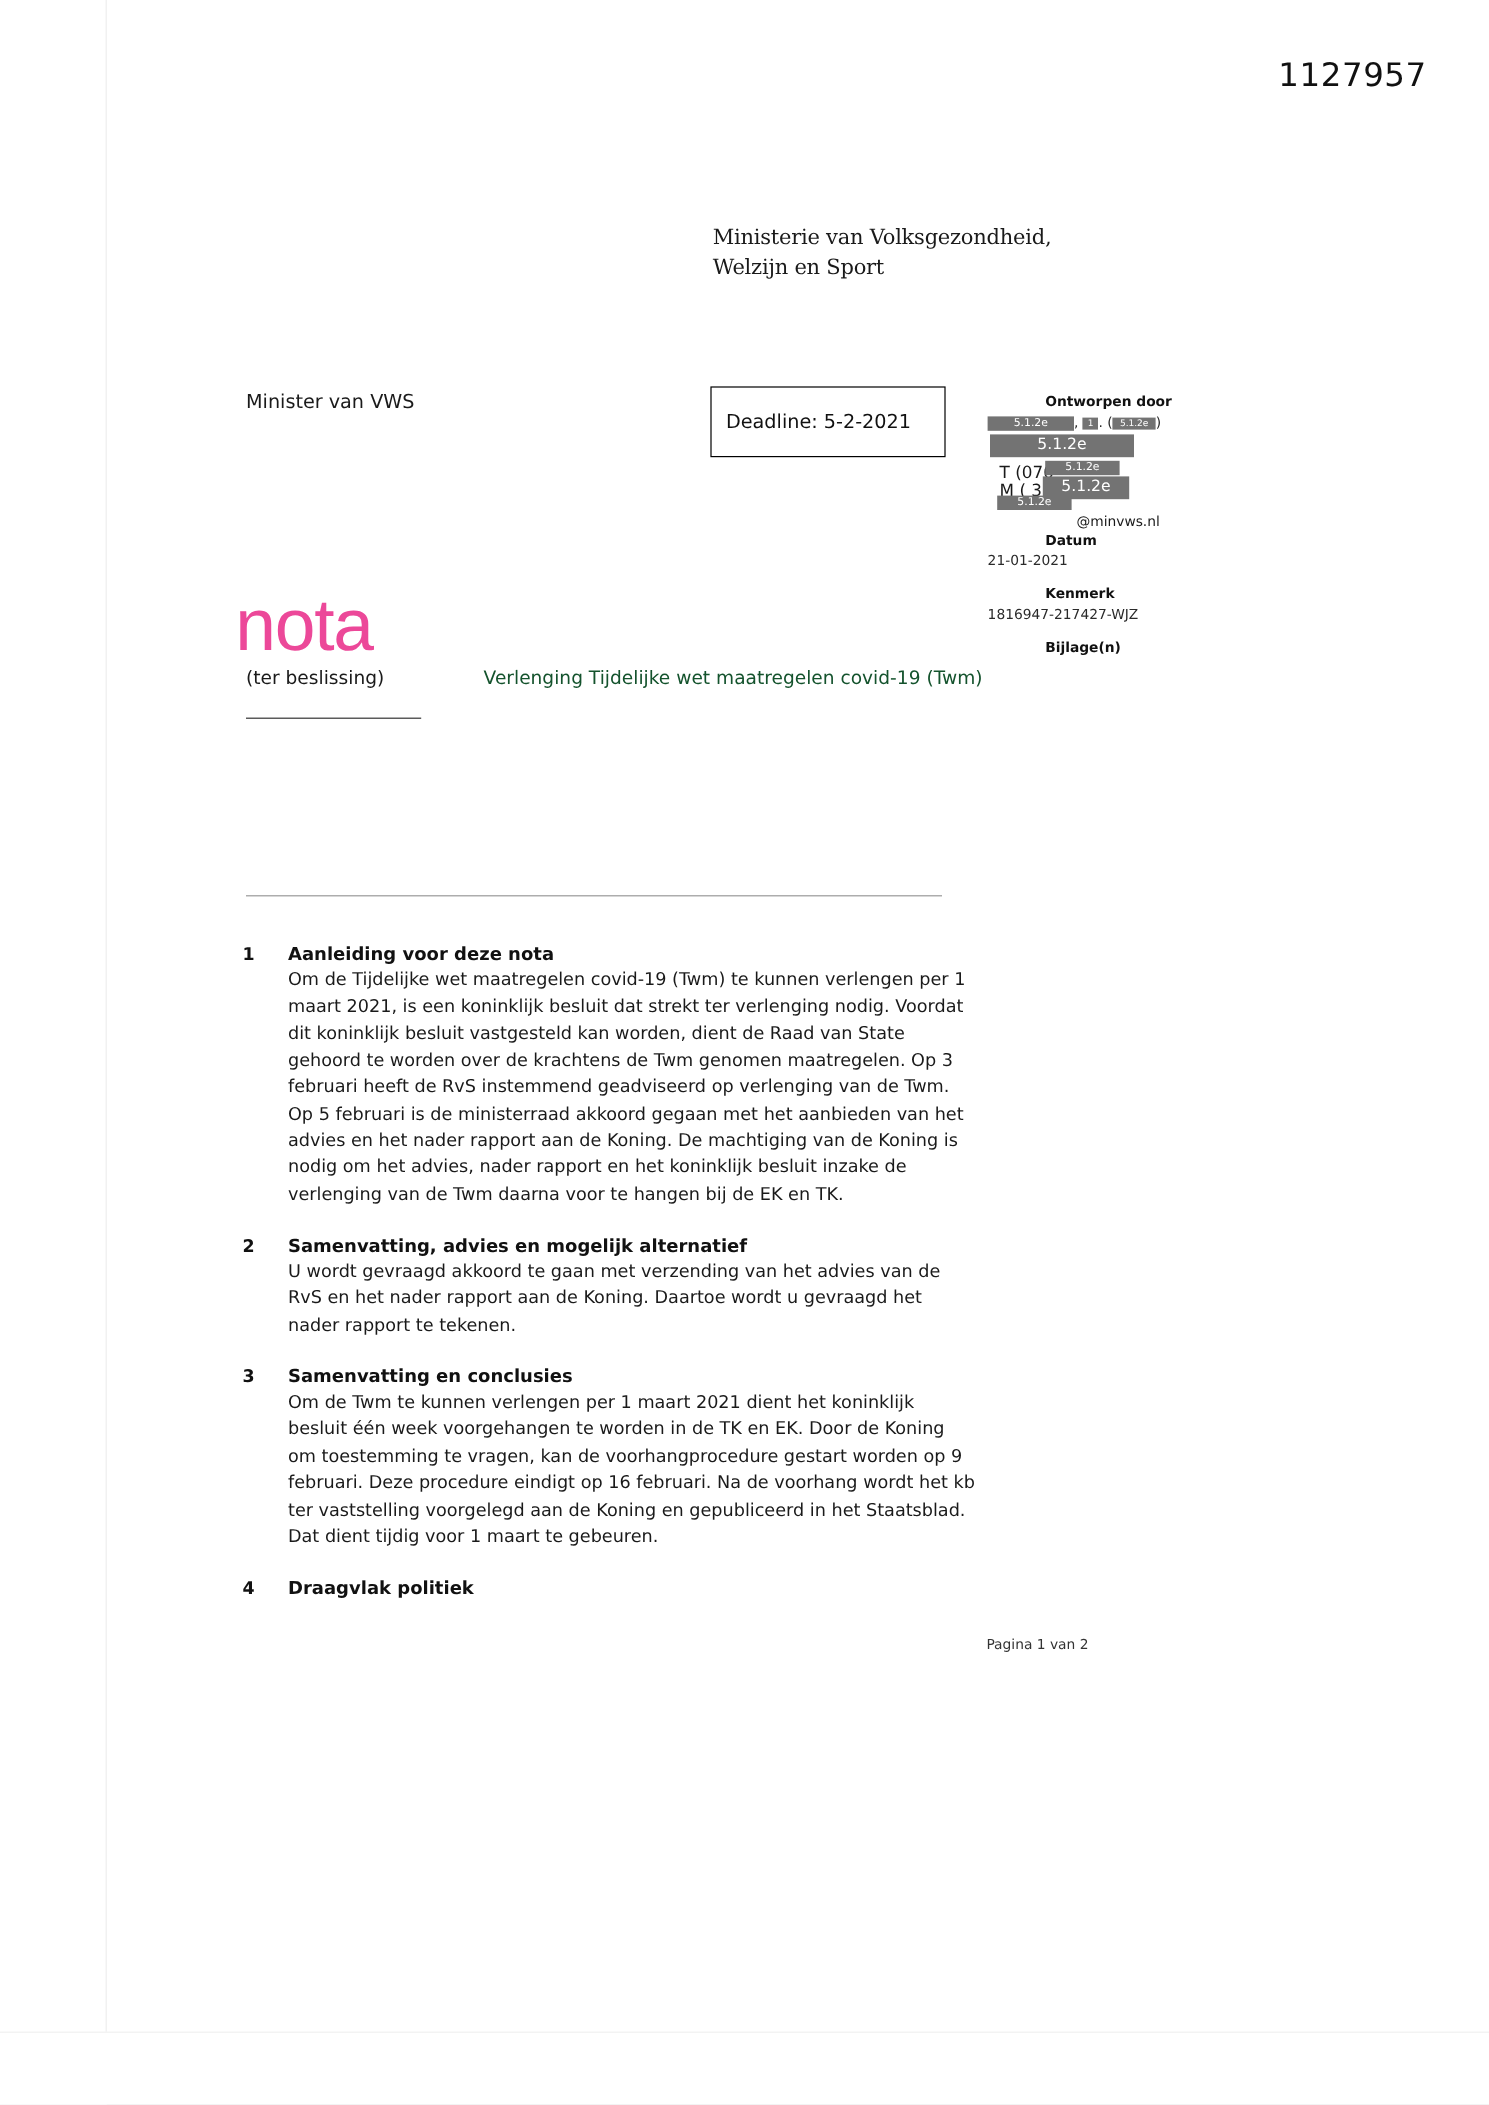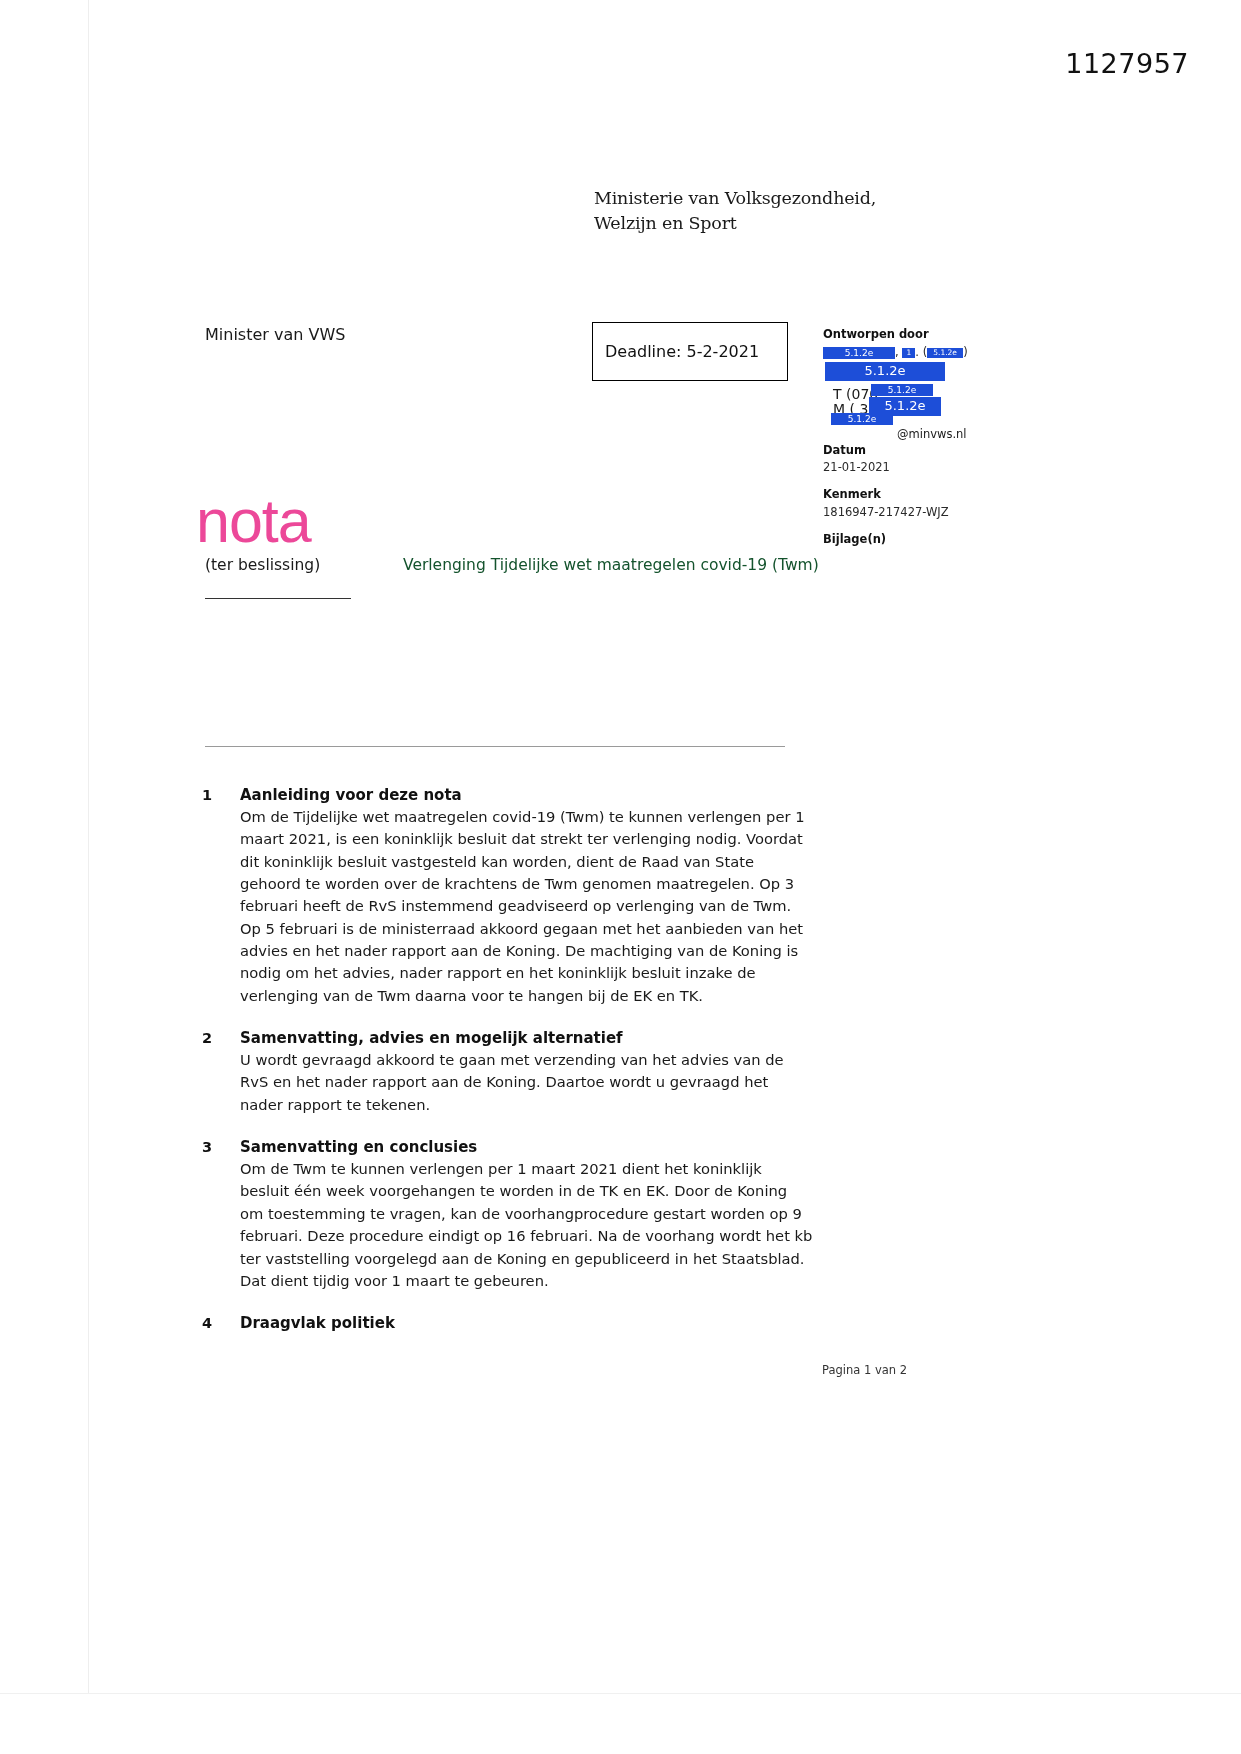--- a/index.html
+++ b/index.html
@@ -96,26 +96,27 @@
   .sidebar .block {
     margin-bottom: 11px;
   }
   .sidebar .tight {
     margin-bottom: 0;
   }
   .sb-head {
     font-weight: bold;
     color: #111111;
     margin-bottom: 1px;
+    margin-left: 48px;
   }
 
   
   .redact {
     display: inline-block;
-    background: #1d4ed8;
+    background: #737373;
     color: #ffffff;
     text-align: center;
     vertical-align: middle;
     font-family: "DejaVu Sans", sans-serif;
     line-height: 1.15;
     padding: 1px 3px;
     box-sizing: border-box;
   }
   .redact-sm { font-size: 9px; }
   .redact-xs { font-size: 7.5px; }

